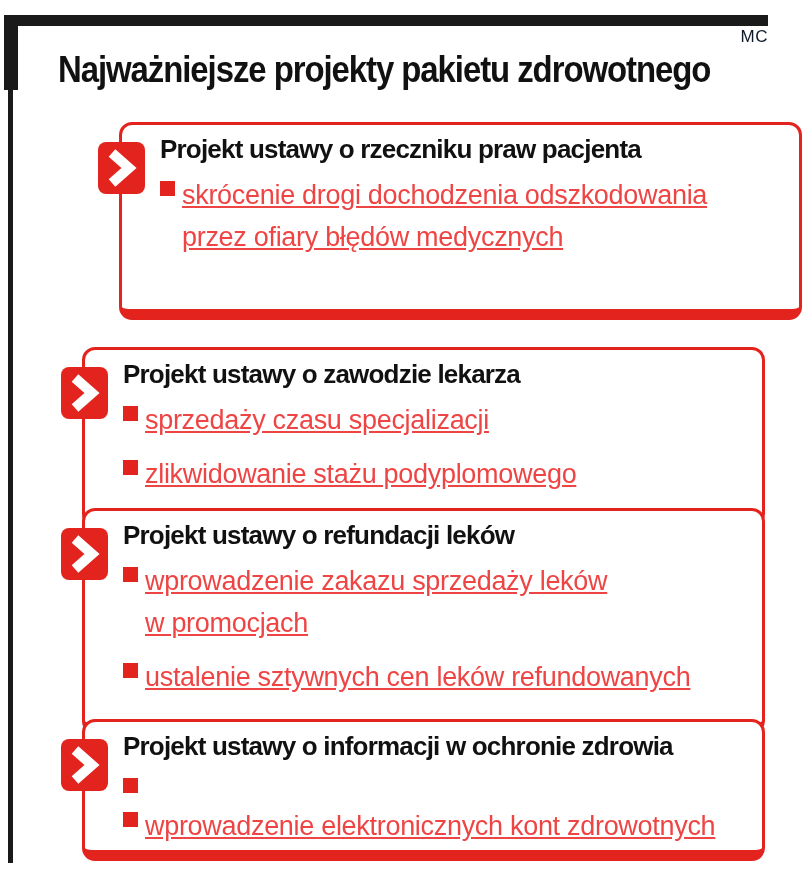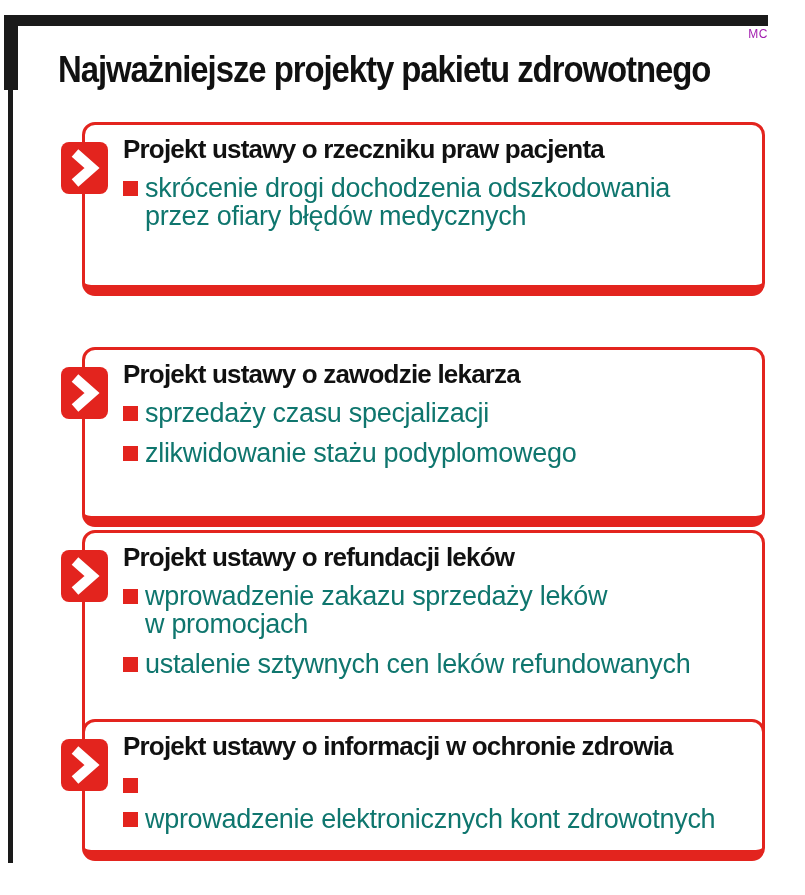--- a/index.html
+++ b/index.html
@@ -24,21 +24,21 @@
     width: 14px; height: 75px; background: #1a1a1a;
   }
   .frame-left-line {
     position: absolute; left: 8px; top: 15px;
     width: 5px; height: 848px; background: #1a1a1a;
   }
 
   
   .credit {
     position: absolute; top: 27px; left: 568px; width: 200px;
-    text-align: right; font-size: 12px; letter-spacing: 0.5px; color: #a21caf;
+    text-align: right; font-size: 17px; letter-spacing: 0.5px; color: #0f172a;
   }
 
   
   .page-title {
     position: absolute; left: 58px; top: 48px;
     font-size: 37px; font-weight: bold; letter-spacing: -1.2px;
     line-height: 44px; color: #111111; white-space: nowrap;
     transform: scaleX(0.89); transform-origin: left center;
   }
 
@@ -64,38 +64,38 @@
   }
   .bullet {
     display: flex; align-items: flex-start;
     margin-bottom: 12px;
   }
   .bullet-square {
     flex: 0 0 15px; width: 15px; height: 15px;
     background: var(--red); margin-top: 7px; margin-right: 7px;
   }
   .bullet-text {
-    font-size: 27px; letter-spacing: -0.3px; line-height: 28px;
-    color: #0f766e; white-space: pre-line;
+    font-size: 27px; letter-spacing: -0.3px; line-height: 42px;
+    color: #ef4444; white-space: pre-line; text-decoration: underline;
   }
 </style>
 </head>
 <body>
 
 <div class="canvas" style="--red:#e3241e;">
 
   <div class="frame-top-bar"></div>
   <div class="frame-corner-block"></div>
   <div class="frame-left-line"></div>
 
   <div class="credit">MC</div>
 
   <h1 class="page-title">Najważniejsze projekty pakietu zdrowotnego</h1>
 
-  <section class="project-box" style="top:122px; height:174px;">
+  <section class="project-box" style="top:122px; height:198px;margin-left:37px;">
     <div class="arrow-badge">
       <svg width="47" height="52" viewBox="0 0 47 52" aria-hidden="true">
         <polyline points="14,11 31,26 14,41" fill="none" stroke="#ffffff" stroke-width="10" stroke-linejoin="miter" stroke-linecap="butt"></polyline>
       </svg>
     </div>
     <h2 class="box-title">Projekt ustawy o rzeczniku praw pacjenta</h2>
     <div class="bullet">
       <span class="bullet-square"></span>
       <span class="bullet-text">skrócenie drogi dochodzenia odszkodowania
 przez ofiary błędów medycznych</span>
@@ -112,21 +112,21 @@
     <div class="bullet">
       <span class="bullet-square"></span>
       <span class="bullet-text">sprzedaży czasu specjalizacji</span>
     </div>
     <div class="bullet">
       <span class="bullet-square"></span>
       <span class="bullet-text">zlikwidowanie stażu podyplomowego</span>
     </div>
   </section>
 
-  <section class="project-box" style="top:530px; height:226px;">
+  <section class="project-box" style="top:508px; height:226px;">
     <div class="arrow-badge">
       <svg width="47" height="52" viewBox="0 0 47 52" aria-hidden="true">
         <polyline points="14,11 31,26 14,41" fill="none" stroke="#ffffff" stroke-width="10" stroke-linejoin="miter" stroke-linecap="butt"></polyline>
       </svg>
     </div>
     <h2 class="box-title">Projekt ustawy o refundacji leków</h2>
     <div class="bullet">
       <span class="bullet-square"></span>
       <span class="bullet-text">wprowadzenie zakazu sprzedaży leków
 w promocjach</span>

